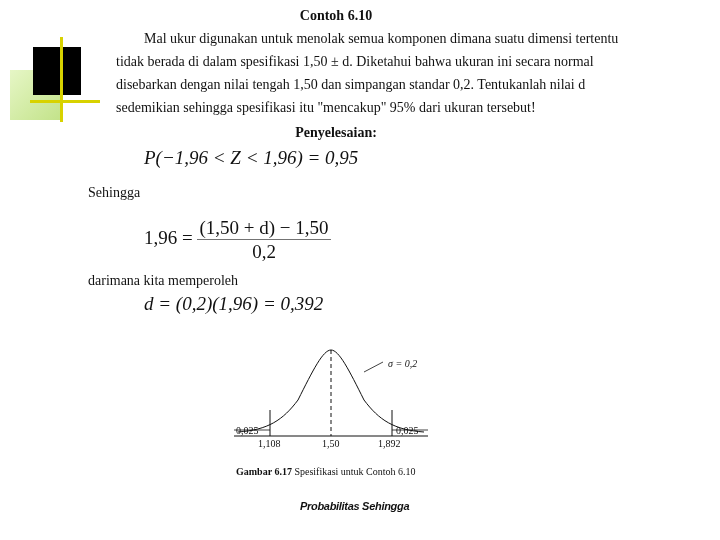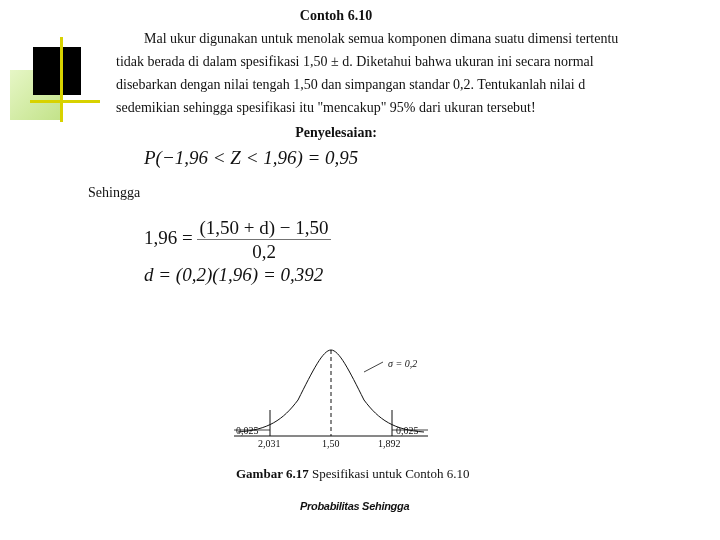--- a/index.html
+++ b/index.html
@@ -18,21 +18,21 @@
     .heading { font-weight: bold; font-size: 14px; text-align: center; }
     .para { text-align: justify; text-indent: 28px; }
     .line { white-space: nowrap; }
     .math { font-family: "Liberation Serif", serif; font-size: 19px; }
     .it { font-style: italic; }
     .eq { margin-left: 56px; }
     .frac { display: inline-block; vertical-align: middle; text-align: center; }
     .frac .num { display: block; border-bottom: 1px solid #737373; padding: 0 2px; }
     .frac .den { display: block; }
     .figure { position: absolute; left: 228px; top: 340px; width: 230px; height: 140px; }
-    .fig-caption { position: absolute; left: 236px; top: 466px; font-size: 13px; white-space: nowrap; }
+    .fig-caption { position: absolute; left: 236px; top: 466px; font-size: 10px; white-space: nowrap; }
     .footer { position: absolute; left: 300px; top: 500px; font-family: "Liberation Sans", sans-serif; font-weight: bold; font-style: italic; font-size: 11px; letter-spacing: -0.3px; }
     .fig-label { position: absolute; font-size: 10px; white-space: nowrap; }
   </style>
 </head>
 <body>
 
 <div class="deco sq-green"></div>
 <div class="deco sq-black"></div>
 <div class="deco line-v"></div>
 <div class="deco line-h"></div>
@@ -48,38 +48,39 @@
   <div class="heading" style="margin-top:2px">Penyelesaian:</div>
   <div class="eq math it" style="margin-top:2px">P(−1,96 &lt; Z &lt; 1,96) = 0,95</div>
   <div style="margin-top:12px">Sehingga</div>
   <div class="eq math" style="margin-top:12px">
     <span>1,96 =</span>
     <span class="frac">
       <span class="num">(1,50 + d) − 1,50</span>
       <span class="den">0,2</span>
     </span>
   </div>
+  <div style="margin-top:6px">darimana kita memperoleh</div>
   <div class="eq math it">d = (0,2)(1,96) = 0,392</div>
 </div>
 
 <div class="figure">
   <svg width="230" height="120" viewBox="0 0 230 120">
     <path d="M10,92 C40,90 55,80 70,60 C85,30 95,10 103,10 C111,10 121,30 136,60 C151,80 166,90 196,92" fill="none" stroke="#111" stroke-width="1"></path>
     <line x1="103" y1="10" x2="103" y2="96" stroke="#111" stroke-width="1" stroke-dasharray="4,3"></line>
     <line x1="42" y1="70" x2="42" y2="96" stroke="#111" stroke-width="1"></line>
     <line x1="164" y1="70" x2="164" y2="96" stroke="#111" stroke-width="1"></line>
     <line x1="6" y1="96" x2="200" y2="96" stroke="#111" stroke-width="1"></line>
     <line x1="6" y1="90" x2="42" y2="90" stroke="#111" stroke-width="0.8"></line>
     <line x1="164" y1="90" x2="200" y2="90" stroke="#111" stroke-width="0.8"></line>
     <line x1="136" y1="32" x2="155" y2="22" stroke="#111" stroke-width="0.8"></line>
   </svg>
   <div class="fig-label it" style="left:160px; top:18px;">σ = 0,2</div>
   <div class="fig-label" style="left:8px; top:85px;">0,025</div>
   <div class="fig-label" style="left:168px; top:85px;">0,025</div>
-  <div class="fig-label" style="left:30px; top:98px;">2,031</div>
+  <div class="fig-label" style="left:30px; top:98px;">1,108</div>
   <div class="fig-label" style="left:94px; top:98px;">1,50</div>
   <div class="fig-label" style="left:150px; top:98px;">1,892</div>
 </div>
 
 <div class="fig-caption">
   <b>Gambar 6.17</b>
   <span>Spesifikasi untuk Contoh 6.10</span>
 </div>
 
 <div class="footer">Probabilitas Sehingga</div>

